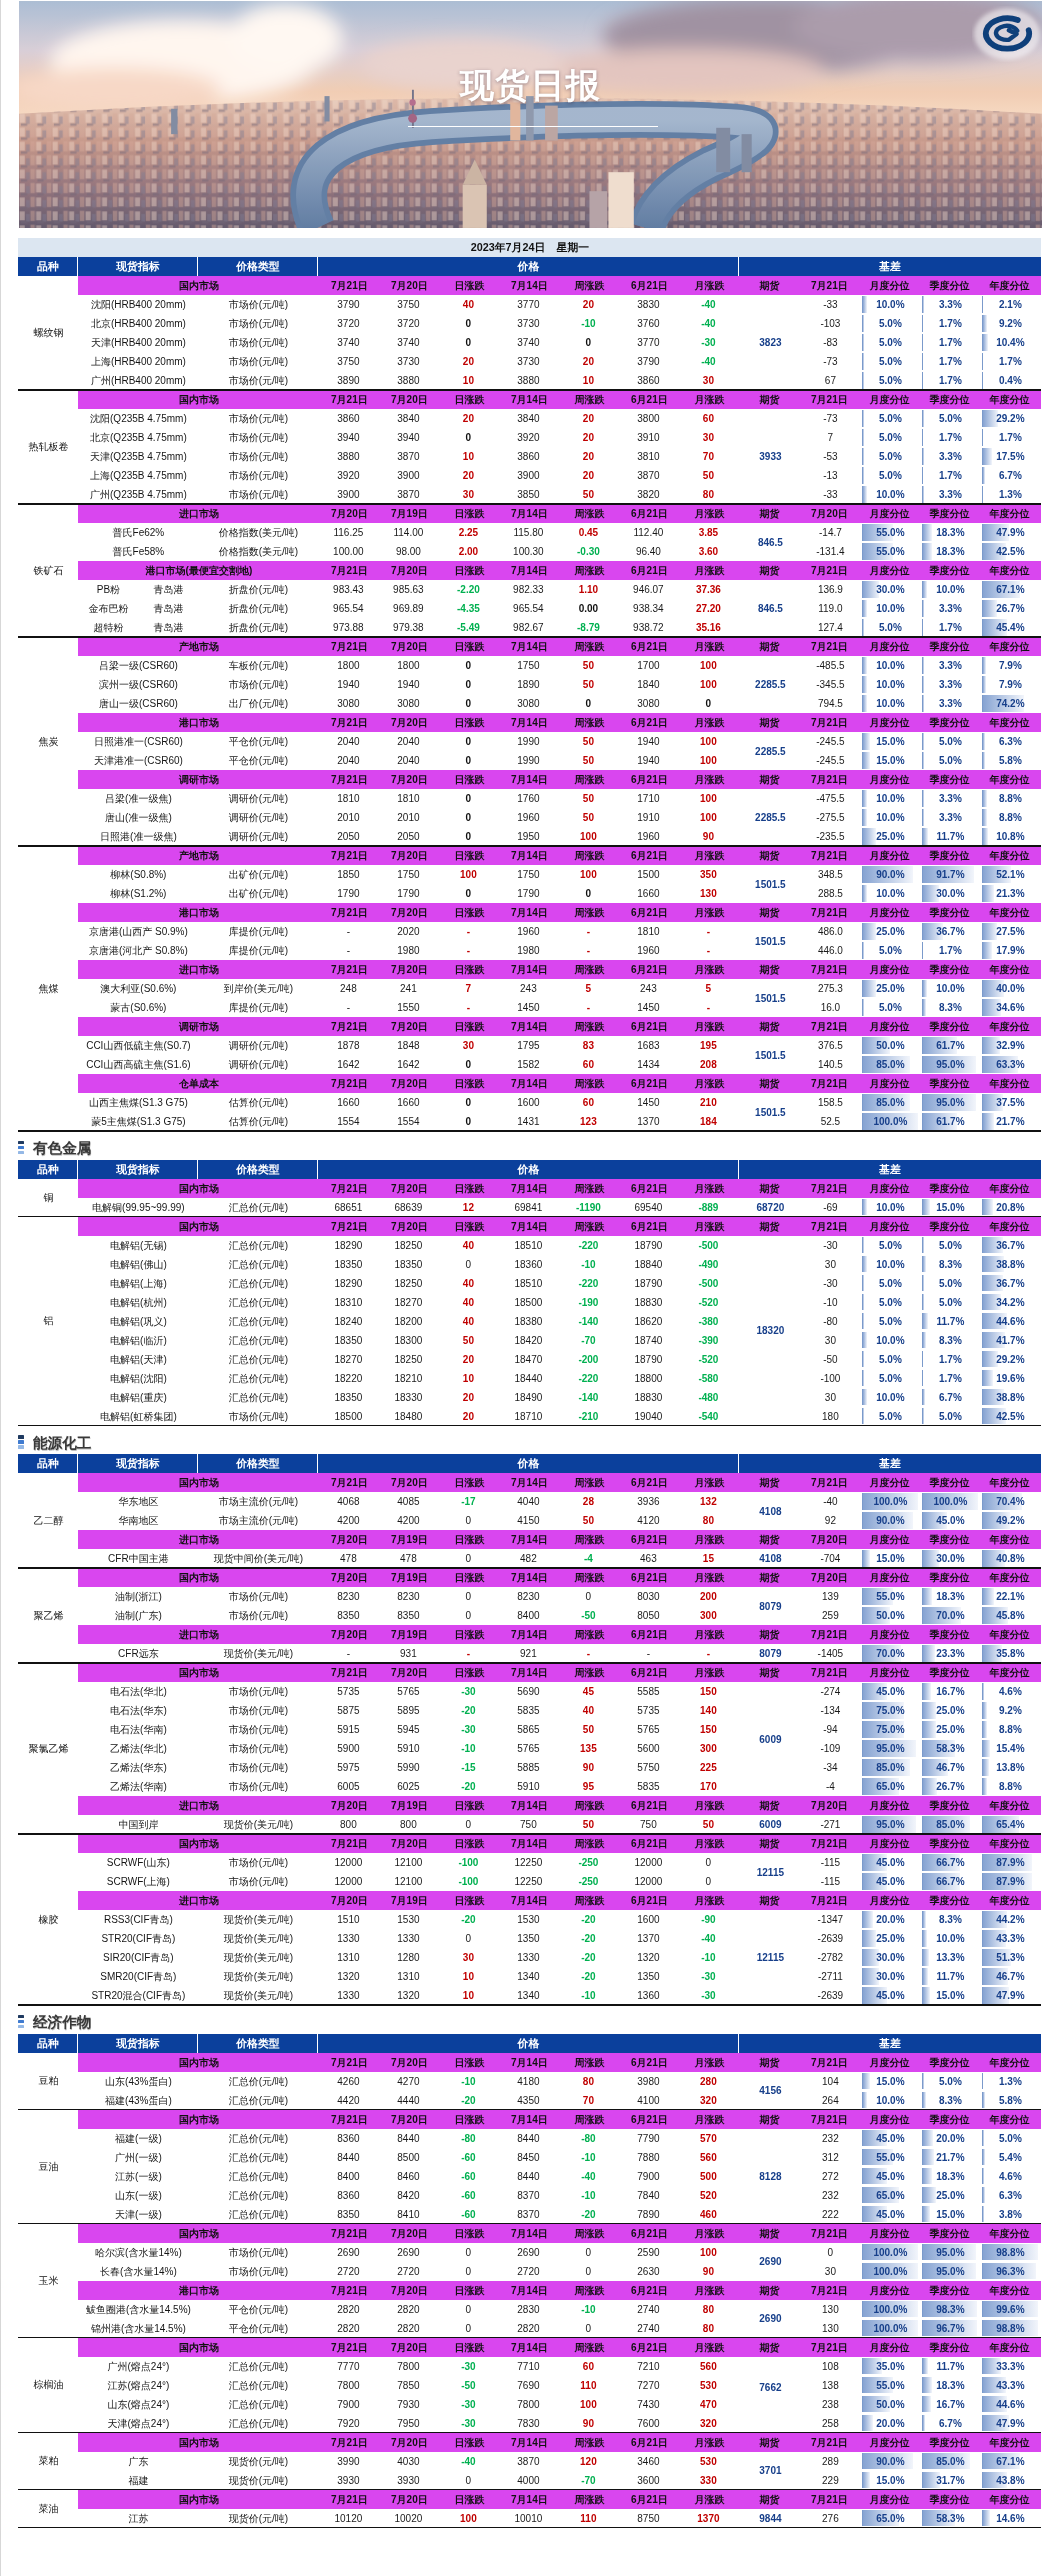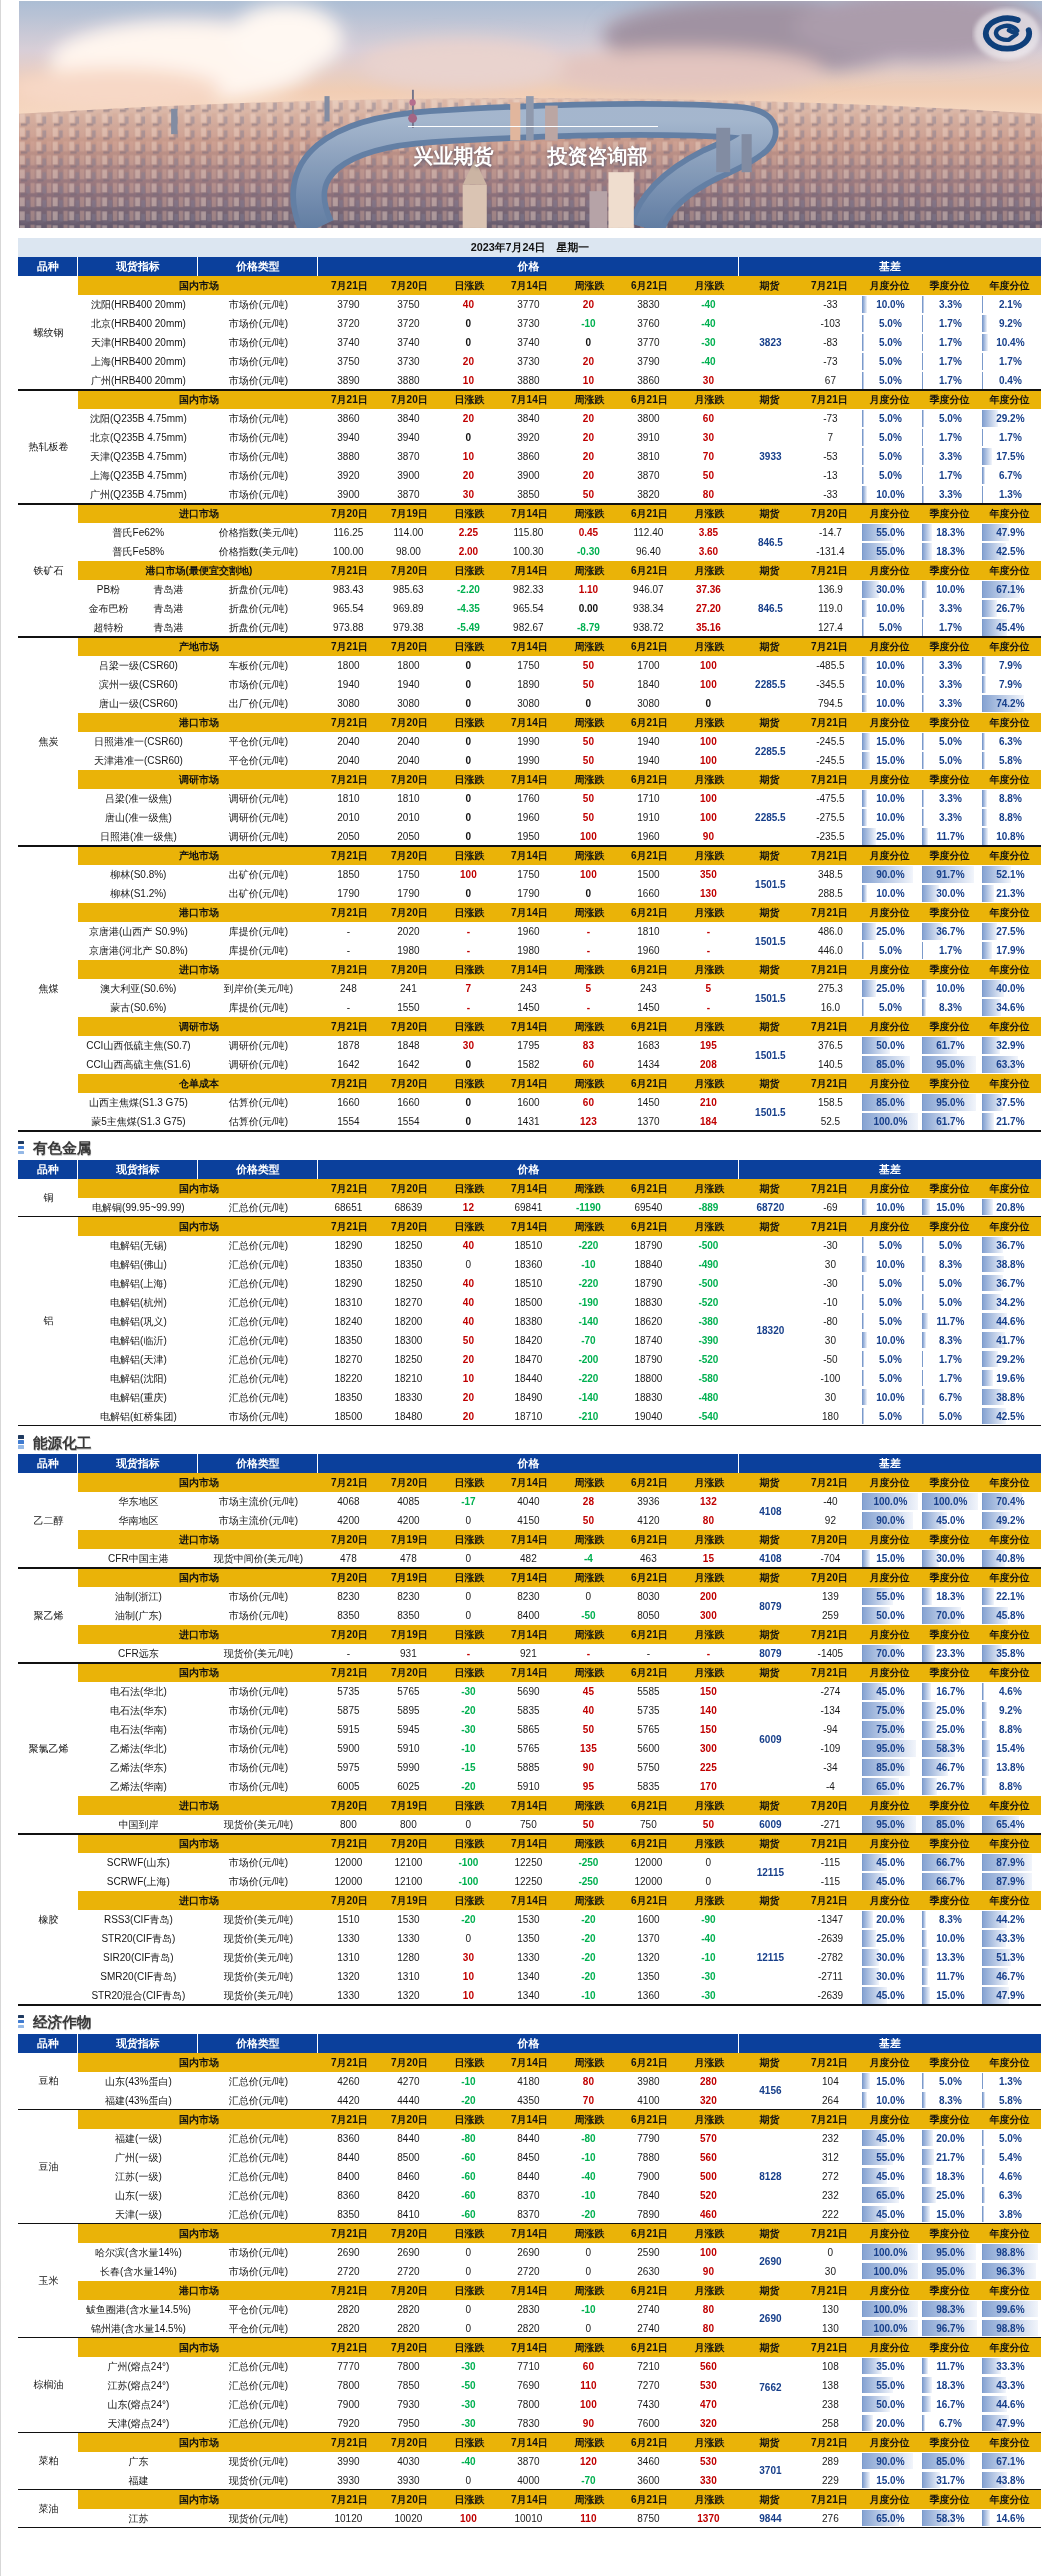--- a/index.html
+++ b/index.html
@@ -22,21 +22,21 @@
 .sec-icon i:nth-child(2){background:#3f7bd0}
 .sec-icon i:nth-child(3){background:#94b8e6}
 .sec-text{position:absolute;left:14.6px;top:8.2px;font-size:14.6px;font-weight:bold;line-height:19px;color:#383838;text-shadow:0.6px 0.6px 0.6px rgba(0,0,0,.25)}
 .thead{display:grid;grid-template-columns:60px 120px 120px 421px 301px;height:19px;background:#0b409c}
 .th{color:#fff;font-weight:bold;font-size:10.8px;text-align:center;line-height:19px;border-right:0.6px solid #fff}
 .th:last-child{border-right:none}
 .group{position:relative;display:flex}
 .group::after{content:"";position:absolute;left:0;right:0;bottom:-0.6px;height:1.3px;background:#111;z-index:3}
 .variety{width:60px;display:flex;align-items:center;justify-content:center;font-size:10px;color:#111}
 .gbody{width:963px}
-.subhead{display:grid;grid-template-columns:241px repeat(12,60px);height:19px;background:#eab308;font-weight:bold;font-size:10px;line-height:19px;text-align:center;color:#111}
+.subhead{display:grid;grid-template-columns:241px repeat(12,60px);height:19px;background:#d946ef;font-weight:bold;font-size:10px;line-height:19px;text-align:center;color:#111}
 .bbody{display:flex}
 .bleft{width:662px}
 .fut{width:60px;display:flex;align-items:center;justify-content:center;font-size:10px;font-weight:bold;color:#173f8a}
 .bright{width:241px}
 .row{height:19px;line-height:19px;font-size:10px;text-align:center}
 .bleft .row{display:grid;grid-template-columns:120px 120px repeat(7,60px)}
 .bright .row{display:grid;grid-template-columns:repeat(4,60px)}
 .c-name{white-space:nowrap;overflow:hidden;display:flex;justify-content:center}
 .nm-half{display:inline-block;width:60px;}
 .c-type{white-space:nowrap;overflow:hidden}
@@ -114,25 +114,22 @@
       <rect x="775" y="160" width="16" height="60" fill="#e0b39a"></rect>
       <rect x="800" y="150" width="12" height="70" fill="#8b95aa"></rect>
       <rect x="830" y="165" width="20" height="55" fill="#b9a3a0"></rect>
       <rect x="700" y="290" width="38" height="68" fill="#d9c2b0"></rect>
       <polygon points="700,290 719,250 738,290" fill="#c9b1a0"></polygon>
       <rect x="930" y="270" width="40" height="88" fill="#efdccd"></rect>
       <rect x="900" y="300" width="28" height="58" fill="#b3a0a4"></rect>
     </g>
     <rect x="0" y="0" width="1614" height="358" fill="#ffffff" opacity="0.04"></rect>
   </svg>
+  <div class="b-title">现货日报</div>
   <div class="b-line"></div>
-  <div class="b-sub">
-    <span>兴业期货</span>
-    <span>投资咨询部</span>
-  </div>
   <div class="b-logo">
     <svg width="70" height="56" viewBox="0 0 110 88">
       <ellipse cx="55" cy="44" rx="52" ry="40" fill="#ffffff" opacity="0.55" filter="url(#blur4)"></ellipse>
       <path d="M72,22 A34,24 0 1 0 89,38" fill="none" stroke="#0e3f7a" stroke-width="9" stroke-linecap="round"></path>
       <path d="M71,39 A17,11 0 1 0 58,53 L70,44 L58,38" fill="none" stroke="#0e3f7a" stroke-width="7" stroke-linejoin="round" stroke-linecap="round"></path>
     </svg>
   </div>
 </div>
 
 <div class="datebar">

